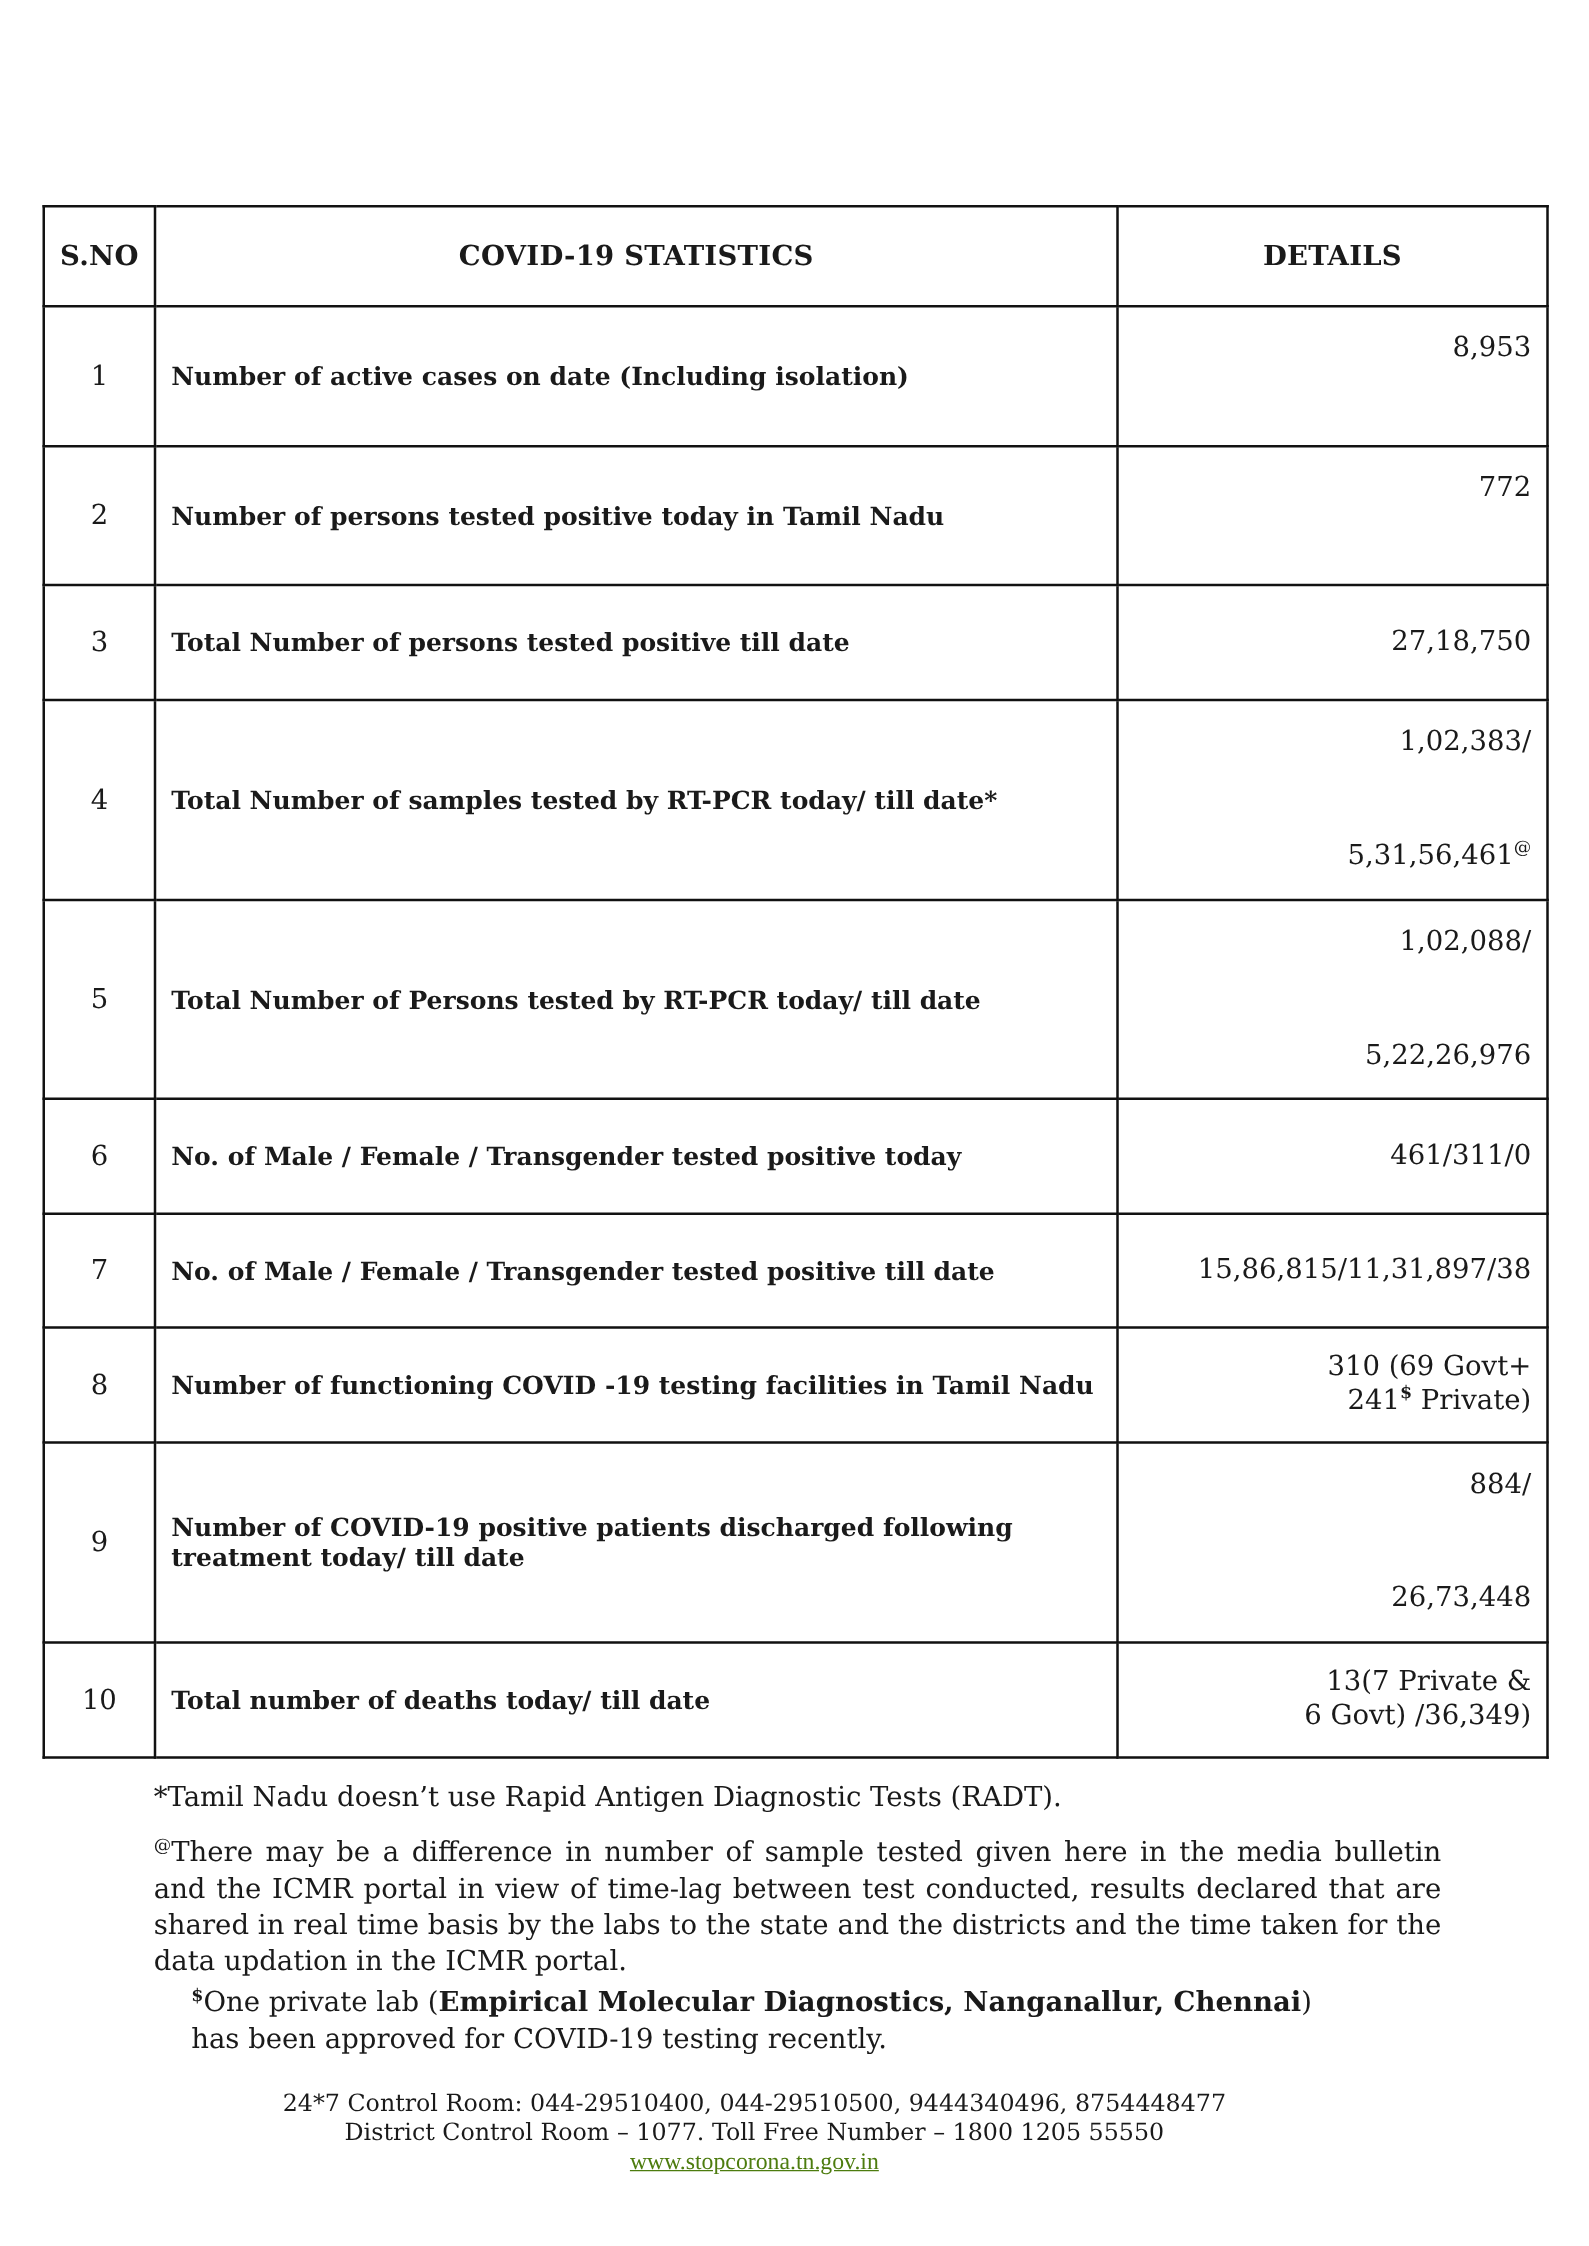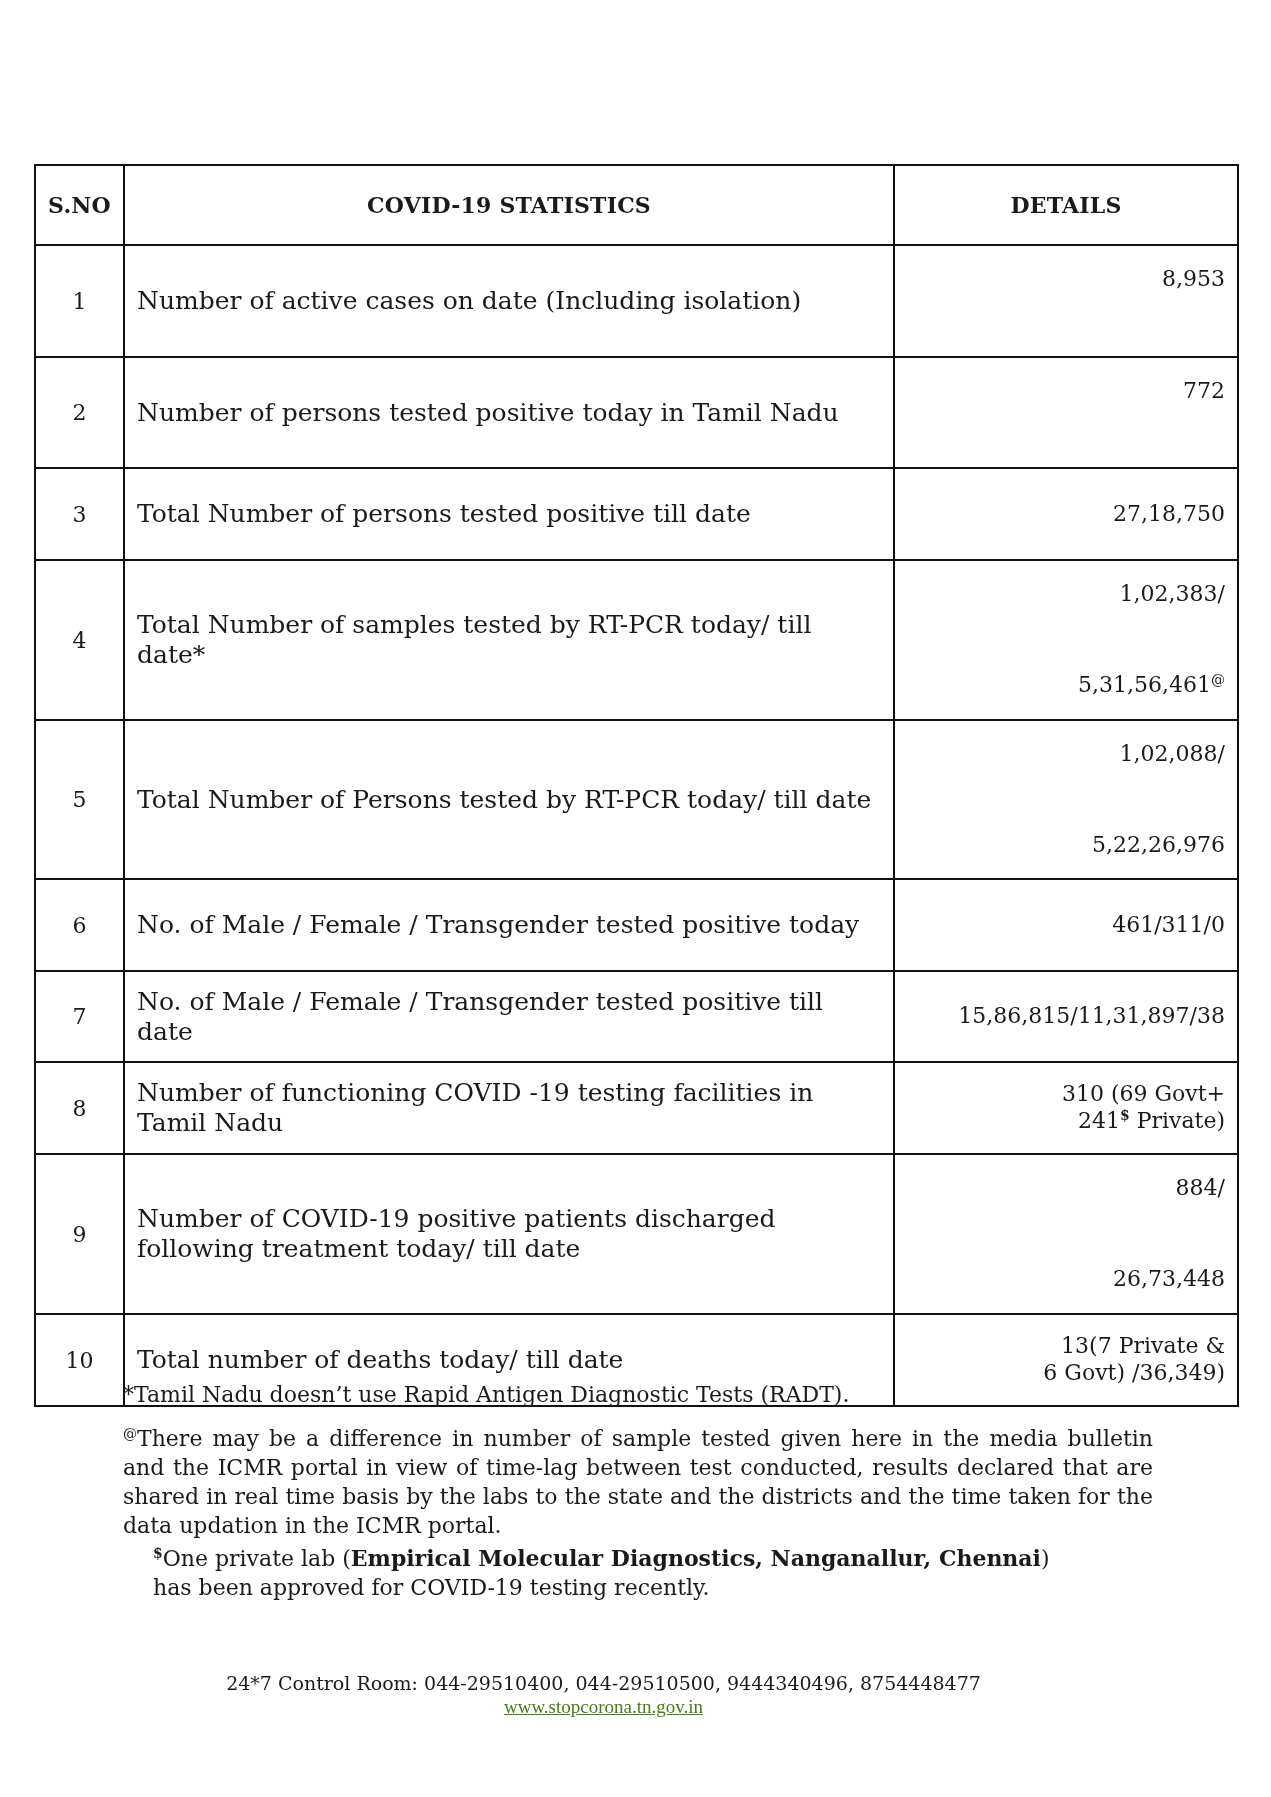--- a/index.html
+++ b/index.html
@@ -7,38 +7,38 @@
            font-family: "DejaVu Serif", "Liberation Serif", serif; color: #1a1a1a; }
     .page { position: absolute; left: 0; top: 0; width: 1271px; height: 1797px; }
     table.stats { position: absolute; left: 34px; top: 164px; width: 1203px;
                   border-collapse: collapse; table-layout: fixed; padding-left: 36px; }
     table.stats td, table.stats th { border: 2px solid #111; padding: 0; vertical-align: middle; }
     col.c-sno { width: 89px; }
     col.c-stat { width: 770px; }
     col.c-det { width: 344px; }
     th { font-weight: bold; font-size: 22px; height: 78px; text-align: center; letter-spacing: 0.2px; }
     td.sno { text-align: center; font-size: 22px; }
-    td.stat { font-size: 25px; padding-left: 12px !important; padding-right: 10px !important; line-height: 1.2; }
+    td.stat { font-size: 20px; padding-left: 12px !important; padding-right: 10px !important; line-height: 1.2; font-weight: bold; }
     td.det { text-align: right; font-size: 22px; padding-right: 12px !important; line-height: 1.22; }
     tr.r1 td { height: 90px; }
     tr.r2 td { height: 89px; }
     tr.r3 td { height: 90px; }
     tr.r4 td { height: 158px; }
     tr.r5 td { height: 157px; }
     tr.r6 td { height: 90px; }
     tr.r7 td { height: 89px; }
     tr.r8 td { height: 90px; }
     tr.r9 td { height: 158px; }
     tr.r10 td { height: 90px; }
     .det-top { display: block; }
     .top-aligned { vertical-align: top !important; padding-top: 20px !important; }
     .split { display: flex; flex-direction: column; justify-content: space-between; height: 118px; margin-left: 20px; }
     sup { font-size: 14px; vertical-align: super; line-height: 0; }
     sup.b { font-weight: bold; }
-    .notes { position: absolute; left: 123px; width: 1030px; font-size: 22px; line-height: 29px; }
+    .notes { position: absolute; left: 123px; width: 1030px; font-size: 22px; line-height: 29px; margin-top: 44px; }
     .n1 { top: 1380px; }
     .n2 { top: 1424px; text-align: justify; text-align-last: left; }
     .n3 { top: 1544px; left: 153px; width: 1000px; }
     .footer { position: absolute; left: 0; width: 1207px; top: 1672px; text-align: center;
               font-size: 19px; line-height: 23px; }
     .footer a { color: #2e74b5; text-decoration: underline; }
   </style>
 </head>
 <body>
 
@@ -132,15 +132,16 @@
   </table>
 
   <div class="notes n1">*Tamil Nadu doesn’t use Rapid Antigen Diagnostic Tests (RADT).</div>
 
   <div class="notes n2"><sup>@</sup><span>There may be a difference in number of sample tested given here in the media bulletin and the ICMR portal in view of time-lag between test conducted, results declared that are shared in real time basis by the labs to the state and the districts and the time taken for the data updation in the ICMR portal.</span></div>
 
   <div class="notes n3"><sup class="b">$</sup><span>One private lab (</span><b>Empirical Molecular Diagnostics, Nanganallur, Chennai</b><span>)</span><br><span>has been approved for COVID-19 testing recently.</span></div>
 
   <div class="footer">
     <div>24*7 Control Room: 044-29510400, 044-29510500, 9444340496, 8754448477</div>
+    <div>District Control Room – 1077. Toll Free Number – 1800 1205 55550</div>
     <div><a href="www.stopcorona.tn.gov.in" style="color: #4d7c0f; font-family: Liberation Serif, serif;">www.stopcorona.tn.gov.in</a></div>
   </div>
 </div>
 
 </body></html>

